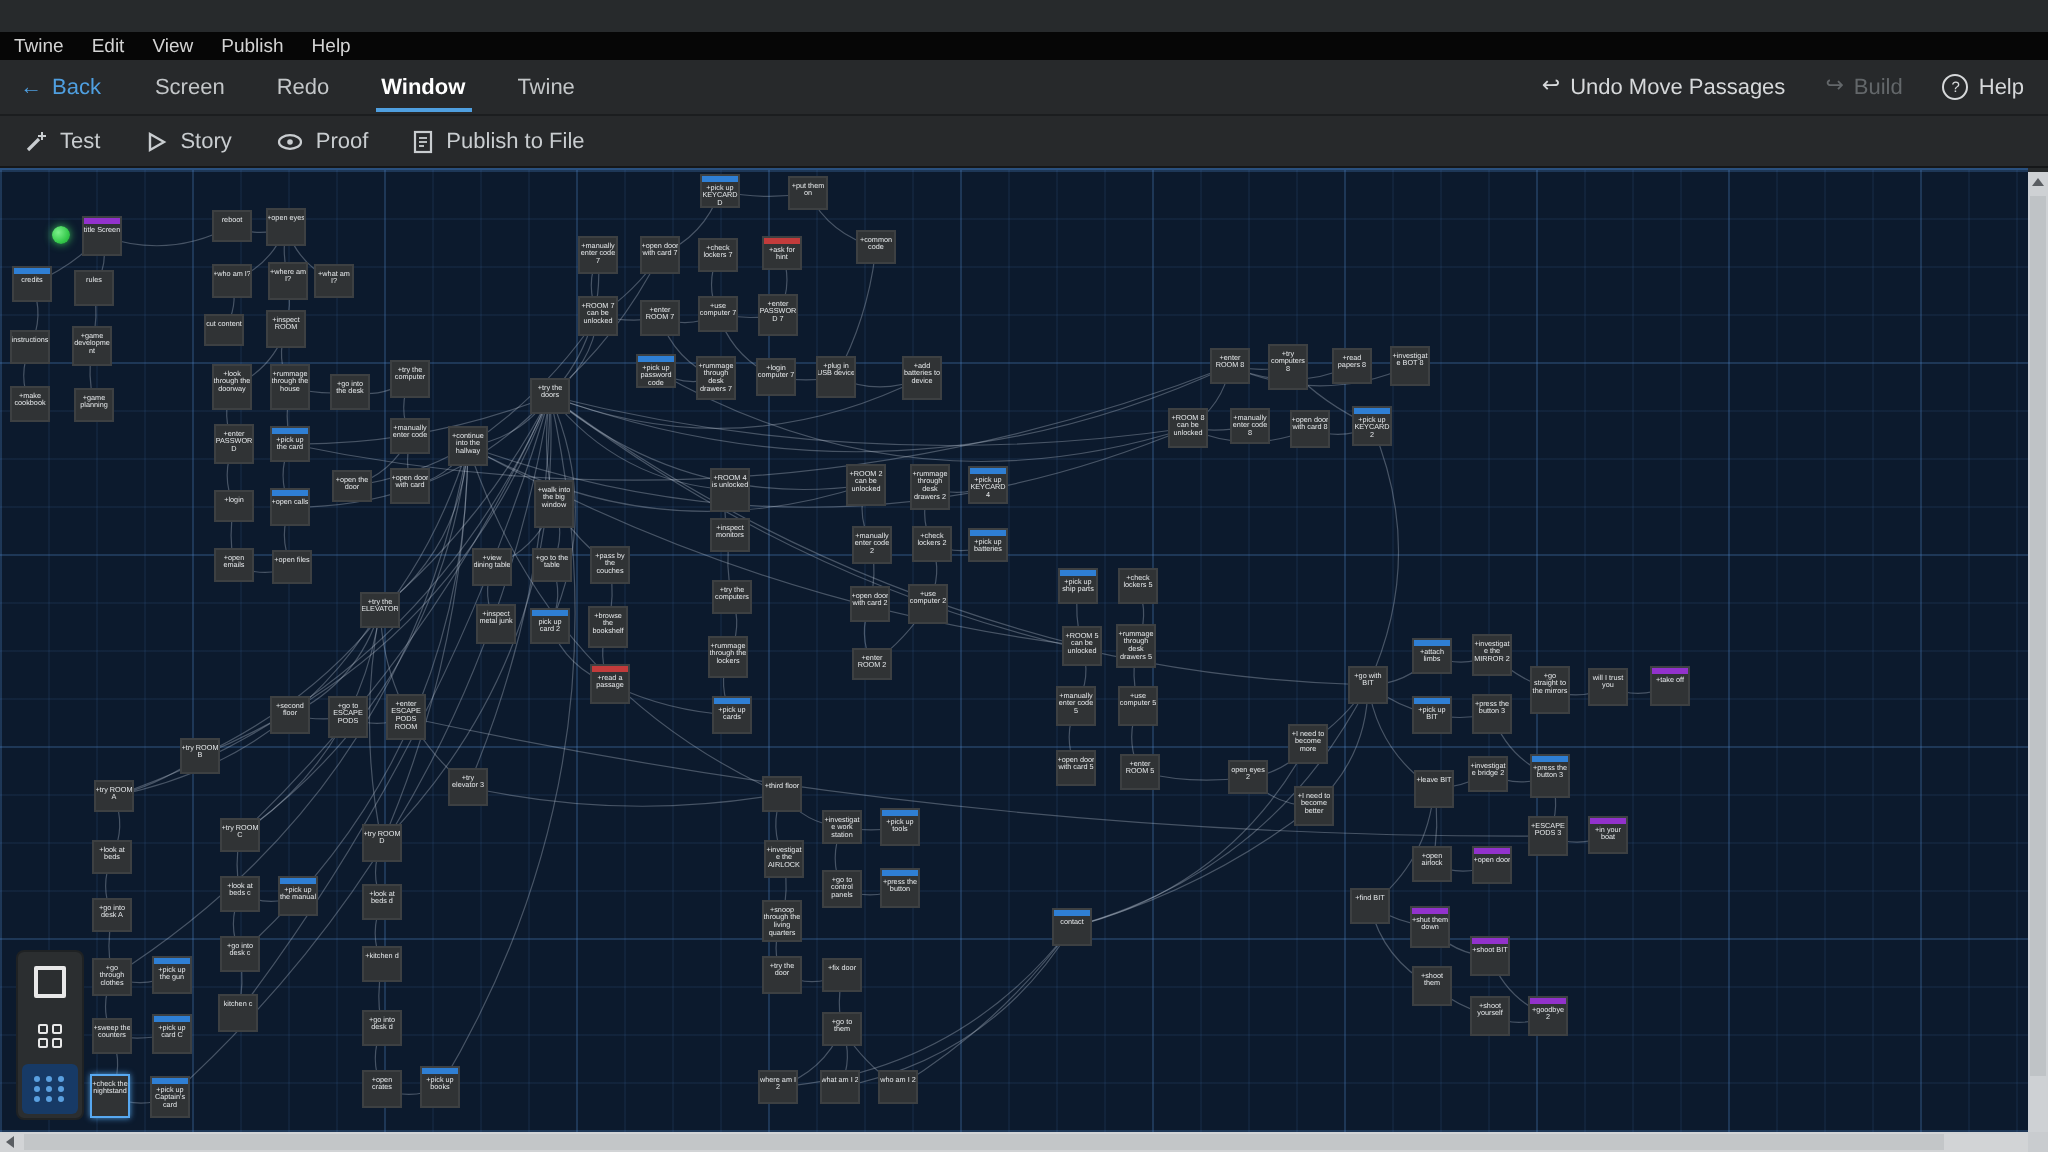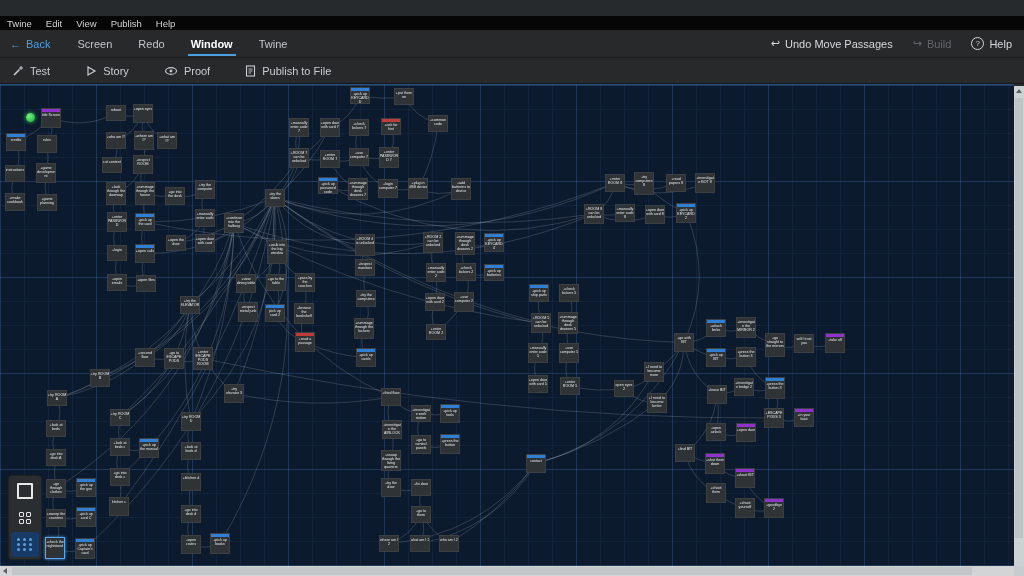--- a/index.html
+++ b/index.html
@@ -30,21 +30,21 @@
   .tab.active::after{content:"";position:absolute;left:10px;right:10px;bottom:1px;height:2px;background:#4f9fe0;}
   .tb-right{margin-left:auto;display:flex;align-items:center;gap:20px;margin-right:12px;}
   .tb-act{display:flex;align-items:center;gap:5px;color:#d6d8da;}
   .tb-act.disabled{color:#63676a;}
   .curve-arrow{font-size:11px;line-height:1;}
   .help-circle{display:inline-flex;width:11px;height:11px;border:1px solid #d6d8da;border-radius:50%;
     align-items:center;justify-content:center;font-size:7.5px;color:#d6d8da;}
 
   
   .buildbar{position:absolute;left:0;top:58px;width:1024px;height:26px;background:#27292b;
-    border-bottom:1px solid #151719;display:flex;align-items:center;gap:35px;
+    border-bottom:1px solid #151719;display:flex;align-items:center;gap:22px;
     color:#c9cdd0;font-size:11px;padding-left:12px;box-sizing:border-box;}
   .bb-item{display:flex;align-items:center;gap:6px;}
   .bb-item svg{display:block;}
 
   
   .canvas{position:absolute;left:0;top:84px;width:1014px;height:482px;overflow:hidden;
     background-color:#0c1a2d;border-top:1px solid #29507f;
     background-image:
       linear-gradient(rgba(80,135,200,0.20) 1px, transparent 1px),
       linear-gradient(90deg, rgba(80,135,200,0.20) 1px, transparent 1px),

